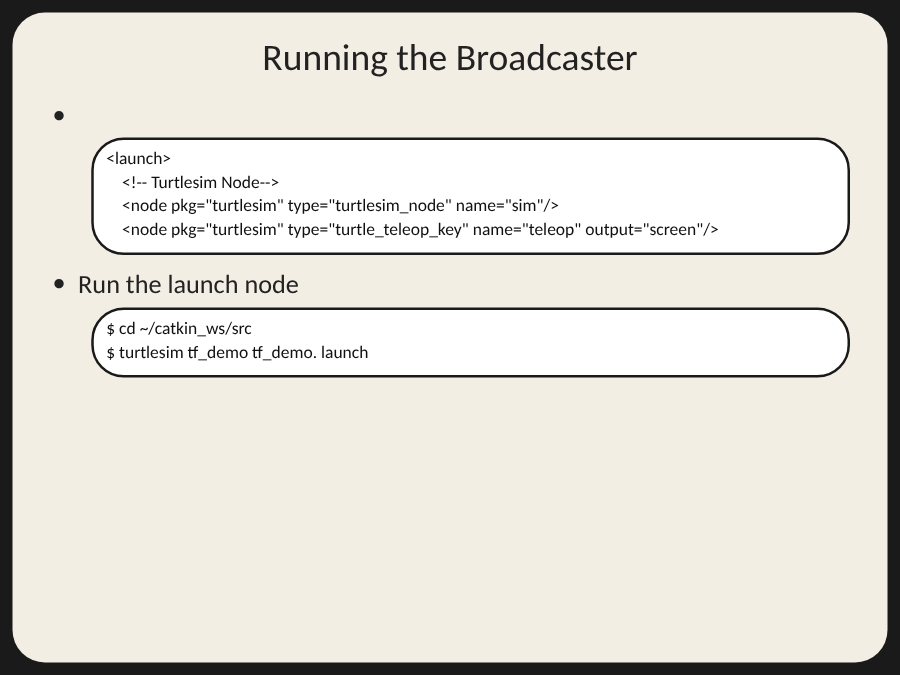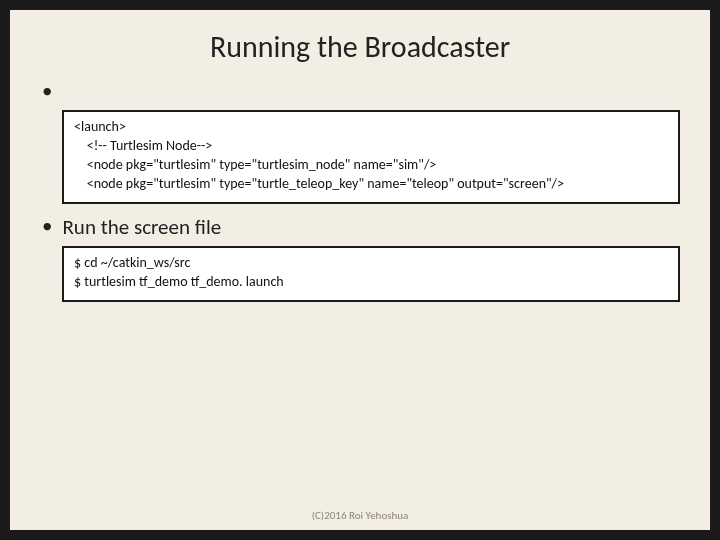--- a/index.html
+++ b/index.html
@@ -1,15 +1,15 @@
 <!DOCTYPE html>
 <html><head>
 <meta charset="utf-8">
 <style>
-  * { margin: 0; padding: 0; box-sizing: border-box; }
+  * { margin: 0; padding: 0; box-sizing: border-box; border-radius: 26px; }
   html, body { width: 720px; height: 540px; }
   body {
     background: #1a1a1a;
     font-family: Calibri, "Segoe UI", Arial, sans-serif;
     display: flex;
     align-items: center;
     justify-content: center;
   }
   .slide {
     width: 700px;
@@ -32,21 +32,21 @@
     display: flex;
     align-items: flex-start;
   }
   .bullet .dot {
     margin: 0 10px 0 2px;
     line-height: 1.2;
   }
   .codebox {
     background: #ffffff;
     border: 2px solid #1a1a1a;
-    margin: 4px 0 10px 22px;
+    margin: 4px 0 10px 33px;
     padding: 6px 10px 8px 10px;
     font-size: 14px;
     line-height: 1.35;
     color: #111;
     font-family: Calibri, "Segoe UI", Arial, sans-serif;
     white-space: pre;
     overflow: hidden;
   }
   .codebox .block2 { margin-top: 14px; }
   .footer {
@@ -71,20 +71,19 @@
   </div>
 
   <div class="codebox"><span>&lt;launch&gt;</span>
 <span>    &lt;!-- Turtlesim Node--&gt;</span>
 <span>    &lt;node pkg="turtlesim" type="turtlesim_node" name="sim"/&gt;</span>
 <span>    &lt;node pkg="turtlesim" type="turtle_teleop_key" name="teleop" output="screen"/&gt;</span>
 </div>
 
   <div class="bullet">
     <span class="dot">•</span>
-    <span>Run the screen file</span>
+    <span>Run the launch node</span>
   </div>
 
   <div class="codebox"><span>$ cd ~/catkin_ws/src</span>
 <span>$ turtlesim tf_demo tf_demo. launch</span></div>
 
-  <div class="footer">(C)2016 Roi Yehoshua</div>
 </div>
 
 </body></html>

